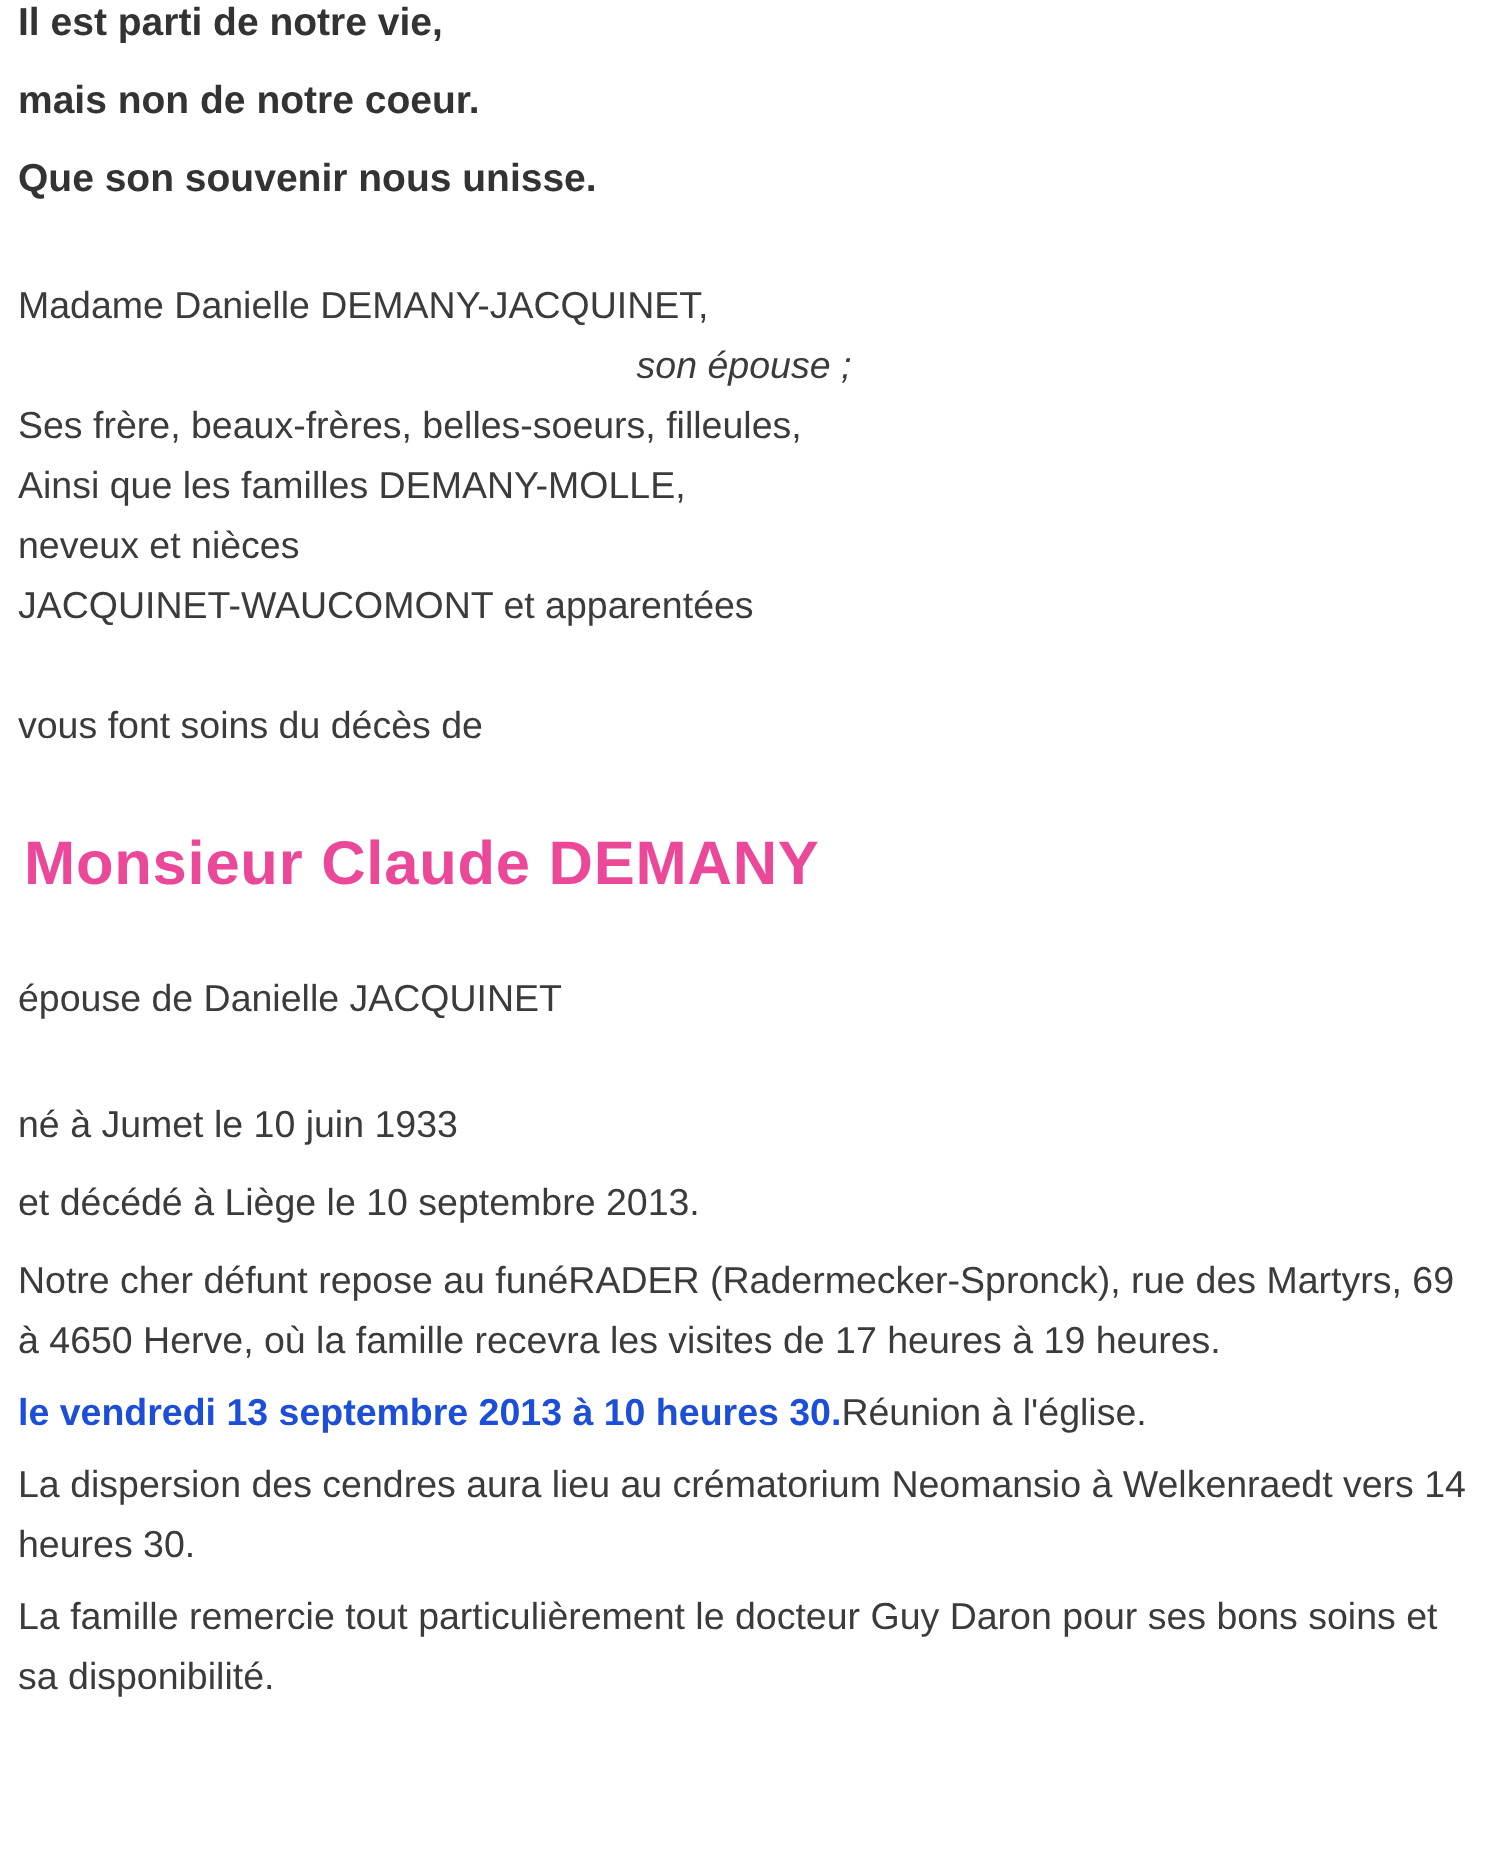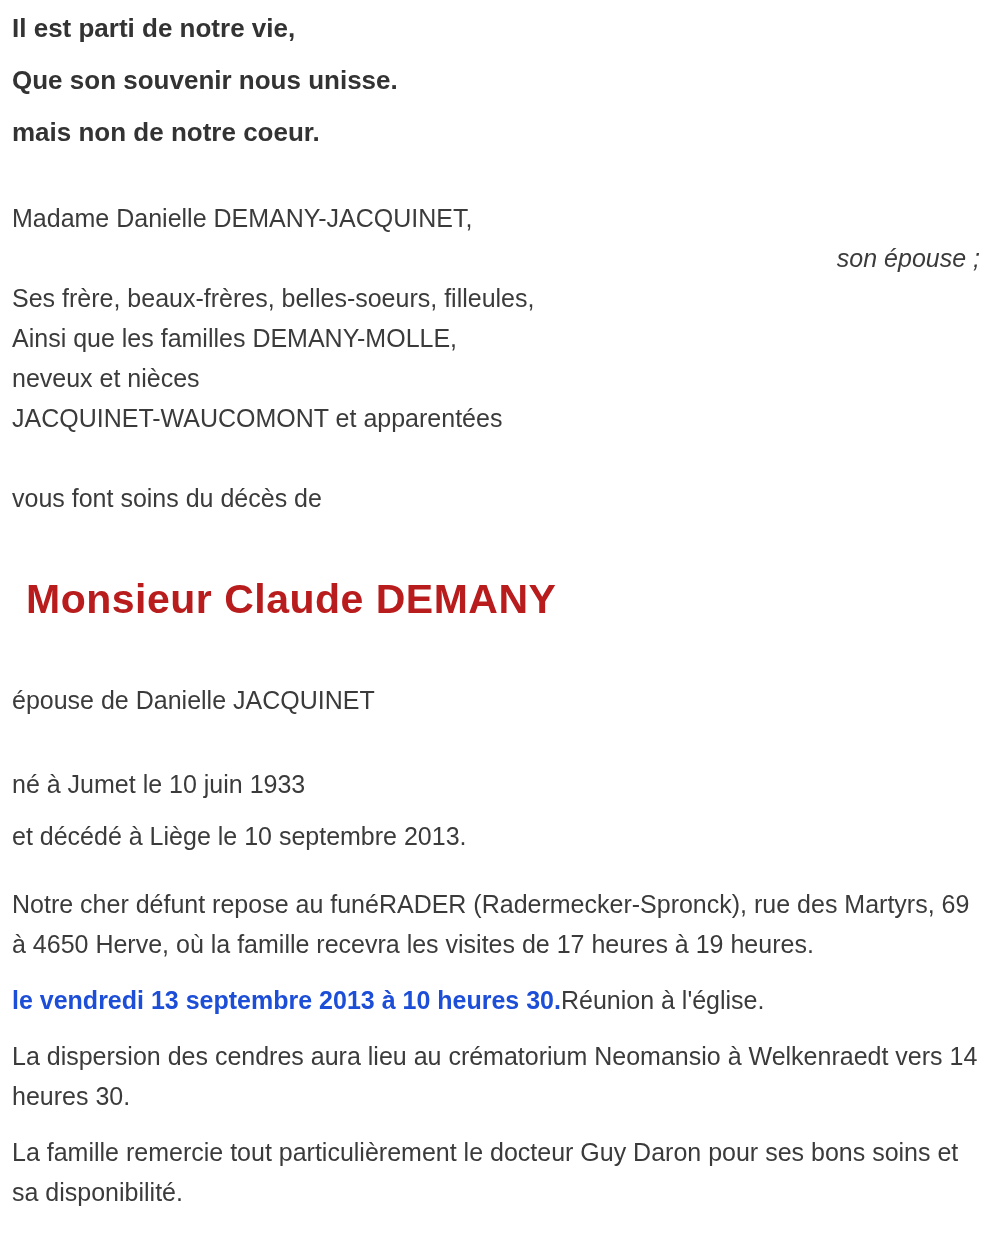--- a/index.html
+++ b/index.html
@@ -6,77 +6,77 @@
     margin: 0;
     padding: 0;
     background: #ffffff;
   }
   .page {
     position: relative;
     width: 1000px;
     height: 1248px;
     background: #ffffff;
     box-sizing: border-box;
-    padding: 14px 20px 0 12px;
+    padding: 0 20px 0 12px;
     overflow: hidden;
     font-family: "Liberation Sans", sans-serif;
     color: #3b3b3b;
     font-size: 25px;
   }
   .epigraph-line {
     font-weight: bold;
     font-size: 26px;
     line-height: 28px;
     margin: 0 0 24px 0;
     color: #333333;
   }
   .epigraph { margin-bottom: 52px; }
   .line {
     line-height: 40px;
     margin: 0;
   }
   .spouse-attrib {
-    text-align: right;
+    text-align: center;
     font-style: italic;
     line-height: 40px;
     margin: 0;
   }
   .gap-sm { height: 12px; }
   .gap-md { height: 40px; }
   .gap-lg { height: 44px; }
   .deceased-name {
     font-weight: bold;
     font-size: 41px;
     line-height: 46px;
-    margin: 14px;
-    color: #b91c1c;
+    margin: 4px;
+    color: #ec4899;
     letter-spacing: 0.5px;
   }
   .para {
     line-height: 40px;
-    margin: 16px 0 8px 0;
+    margin: 0 0 8px 0;
   }
   .para-tight {
     line-height: 40px;
     margin: 0;
   }
   .bold-inline {
     font-weight: bold;
     color: #1d4ed8;
   }
 </style>
 </head>
 <body>
 
 <div class="page">
 
   <div class="epigraph">
     <p class="epigraph-line">Il est parti de notre vie,</p>
+    <p class="epigraph-line">mais non de notre coeur.</p>
     <p class="epigraph-line">Que son souvenir nous unisse.</p>
-    <p class="epigraph-line">mais non de notre coeur.</p>
   </div>
 
   <div>
     <p class="line">Madame Danielle DEMANY-JACQUINET,</p>
     <p class="spouse-attrib">son épouse ;</p>
     <p class="line">Ses frère, beaux-frères, belles-soeurs, filleules,</p>
     <p class="line">Ainsi que les familles DEMANY-MOLLE,</p>
     <p class="line">neveux et nièces</p>
     <p class="line">JACQUINET-WAUCOMONT et apparentées</p>
   </div>

